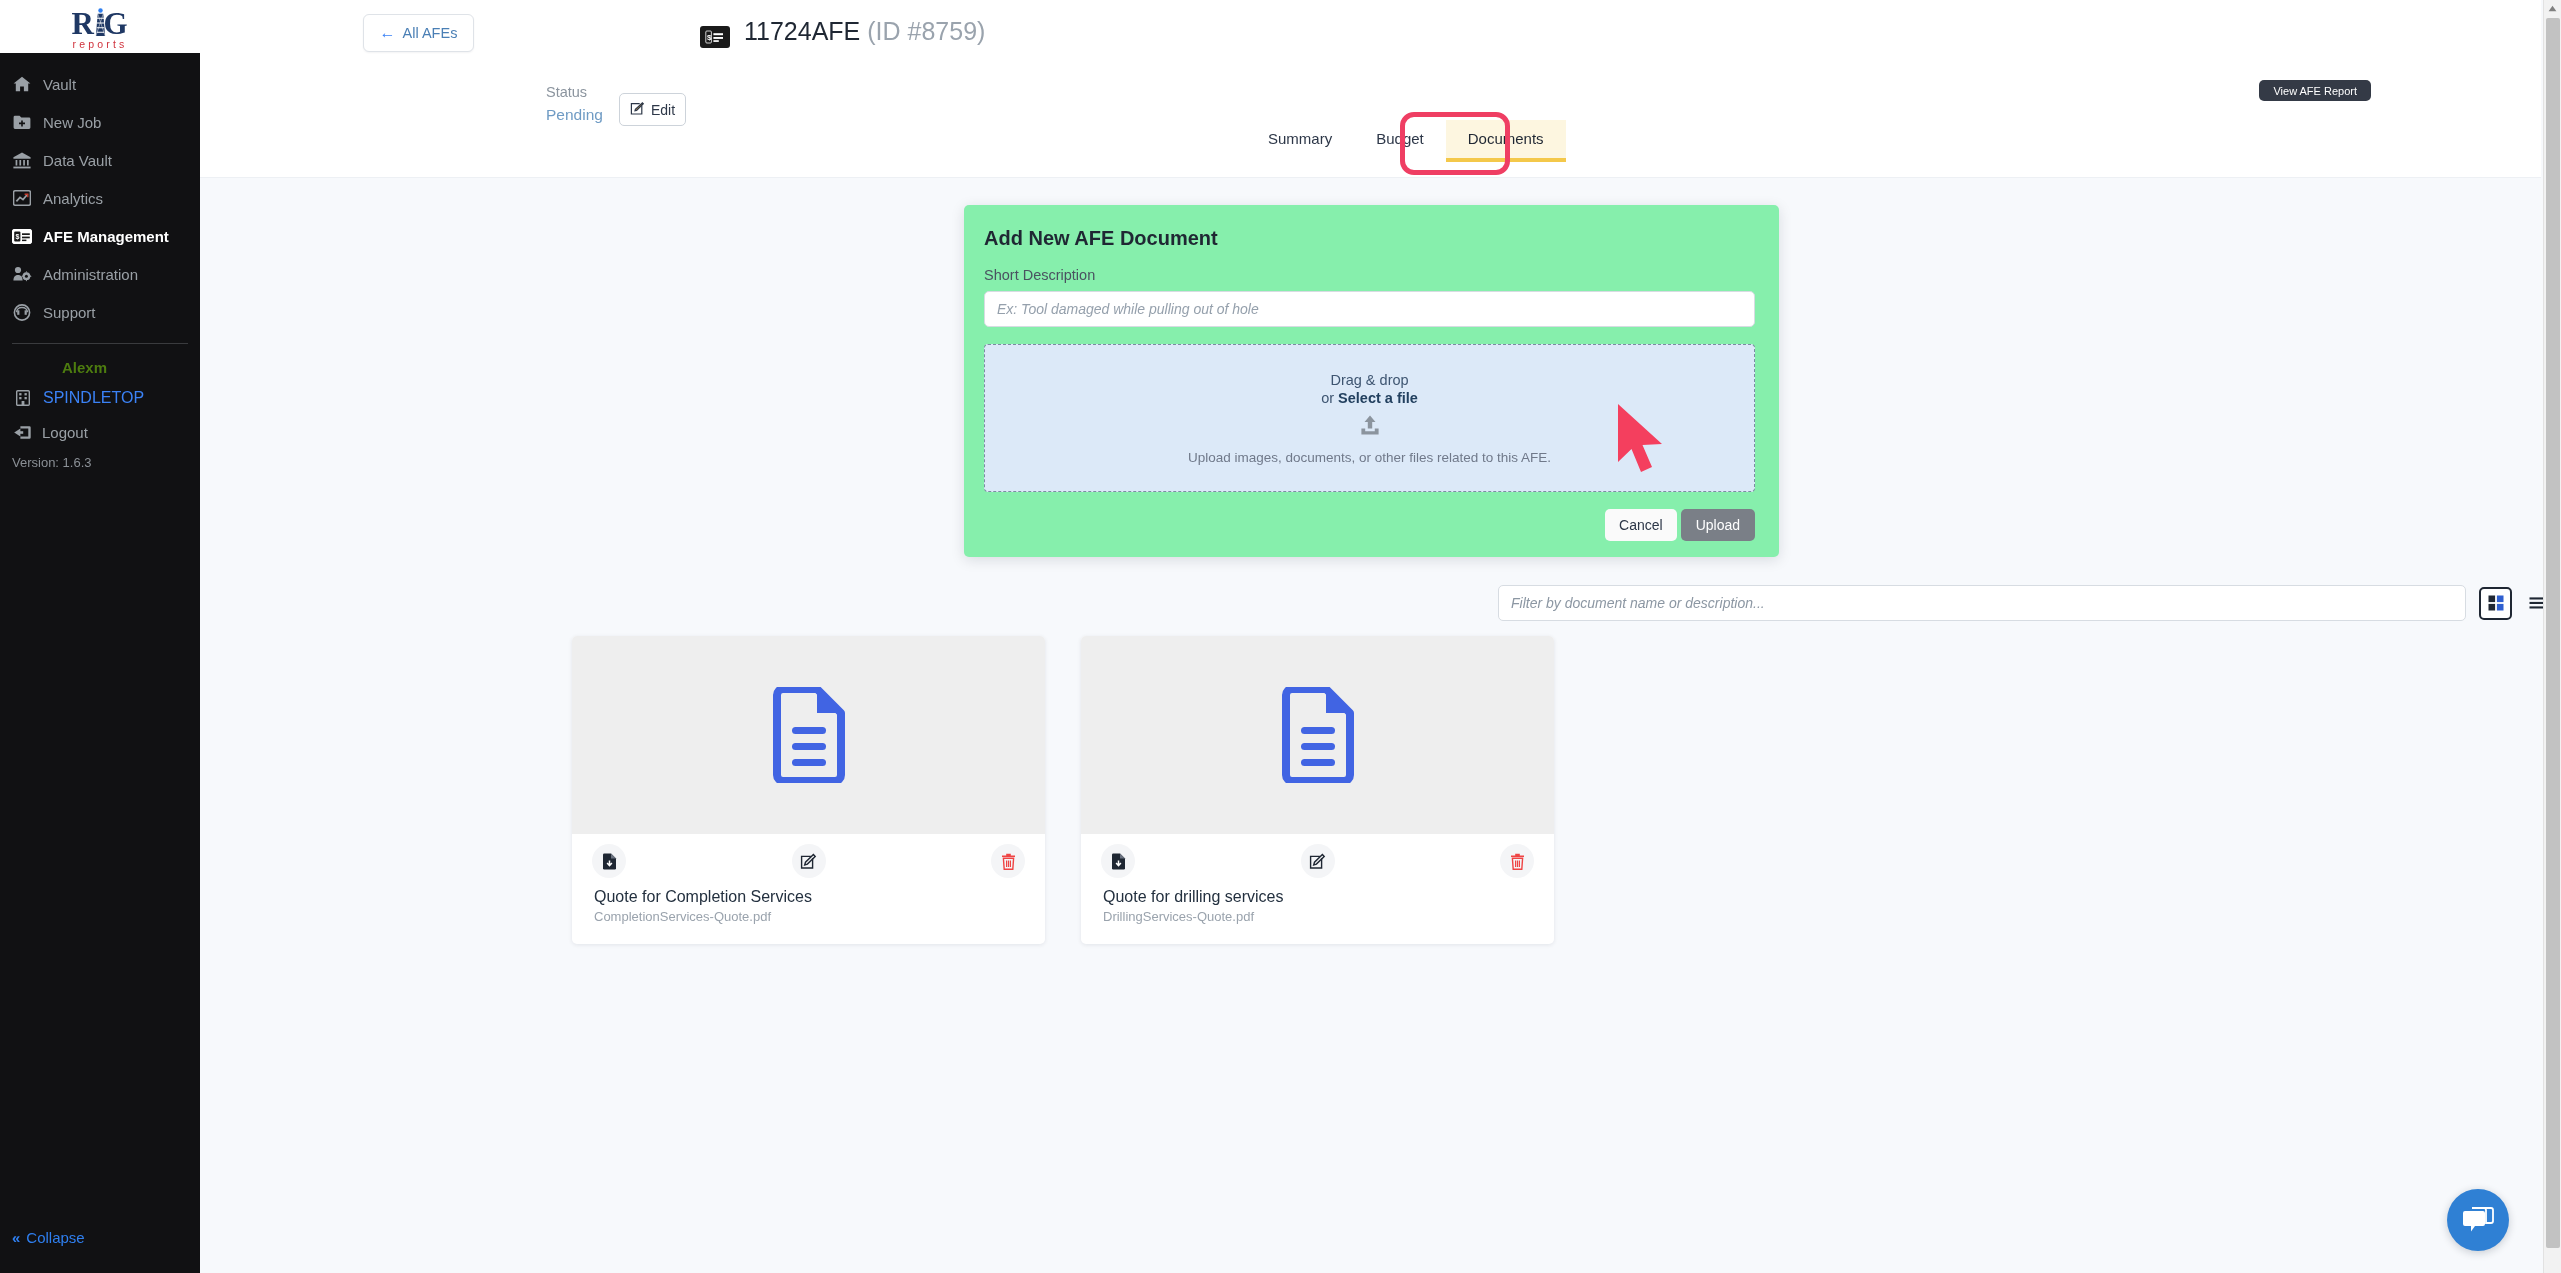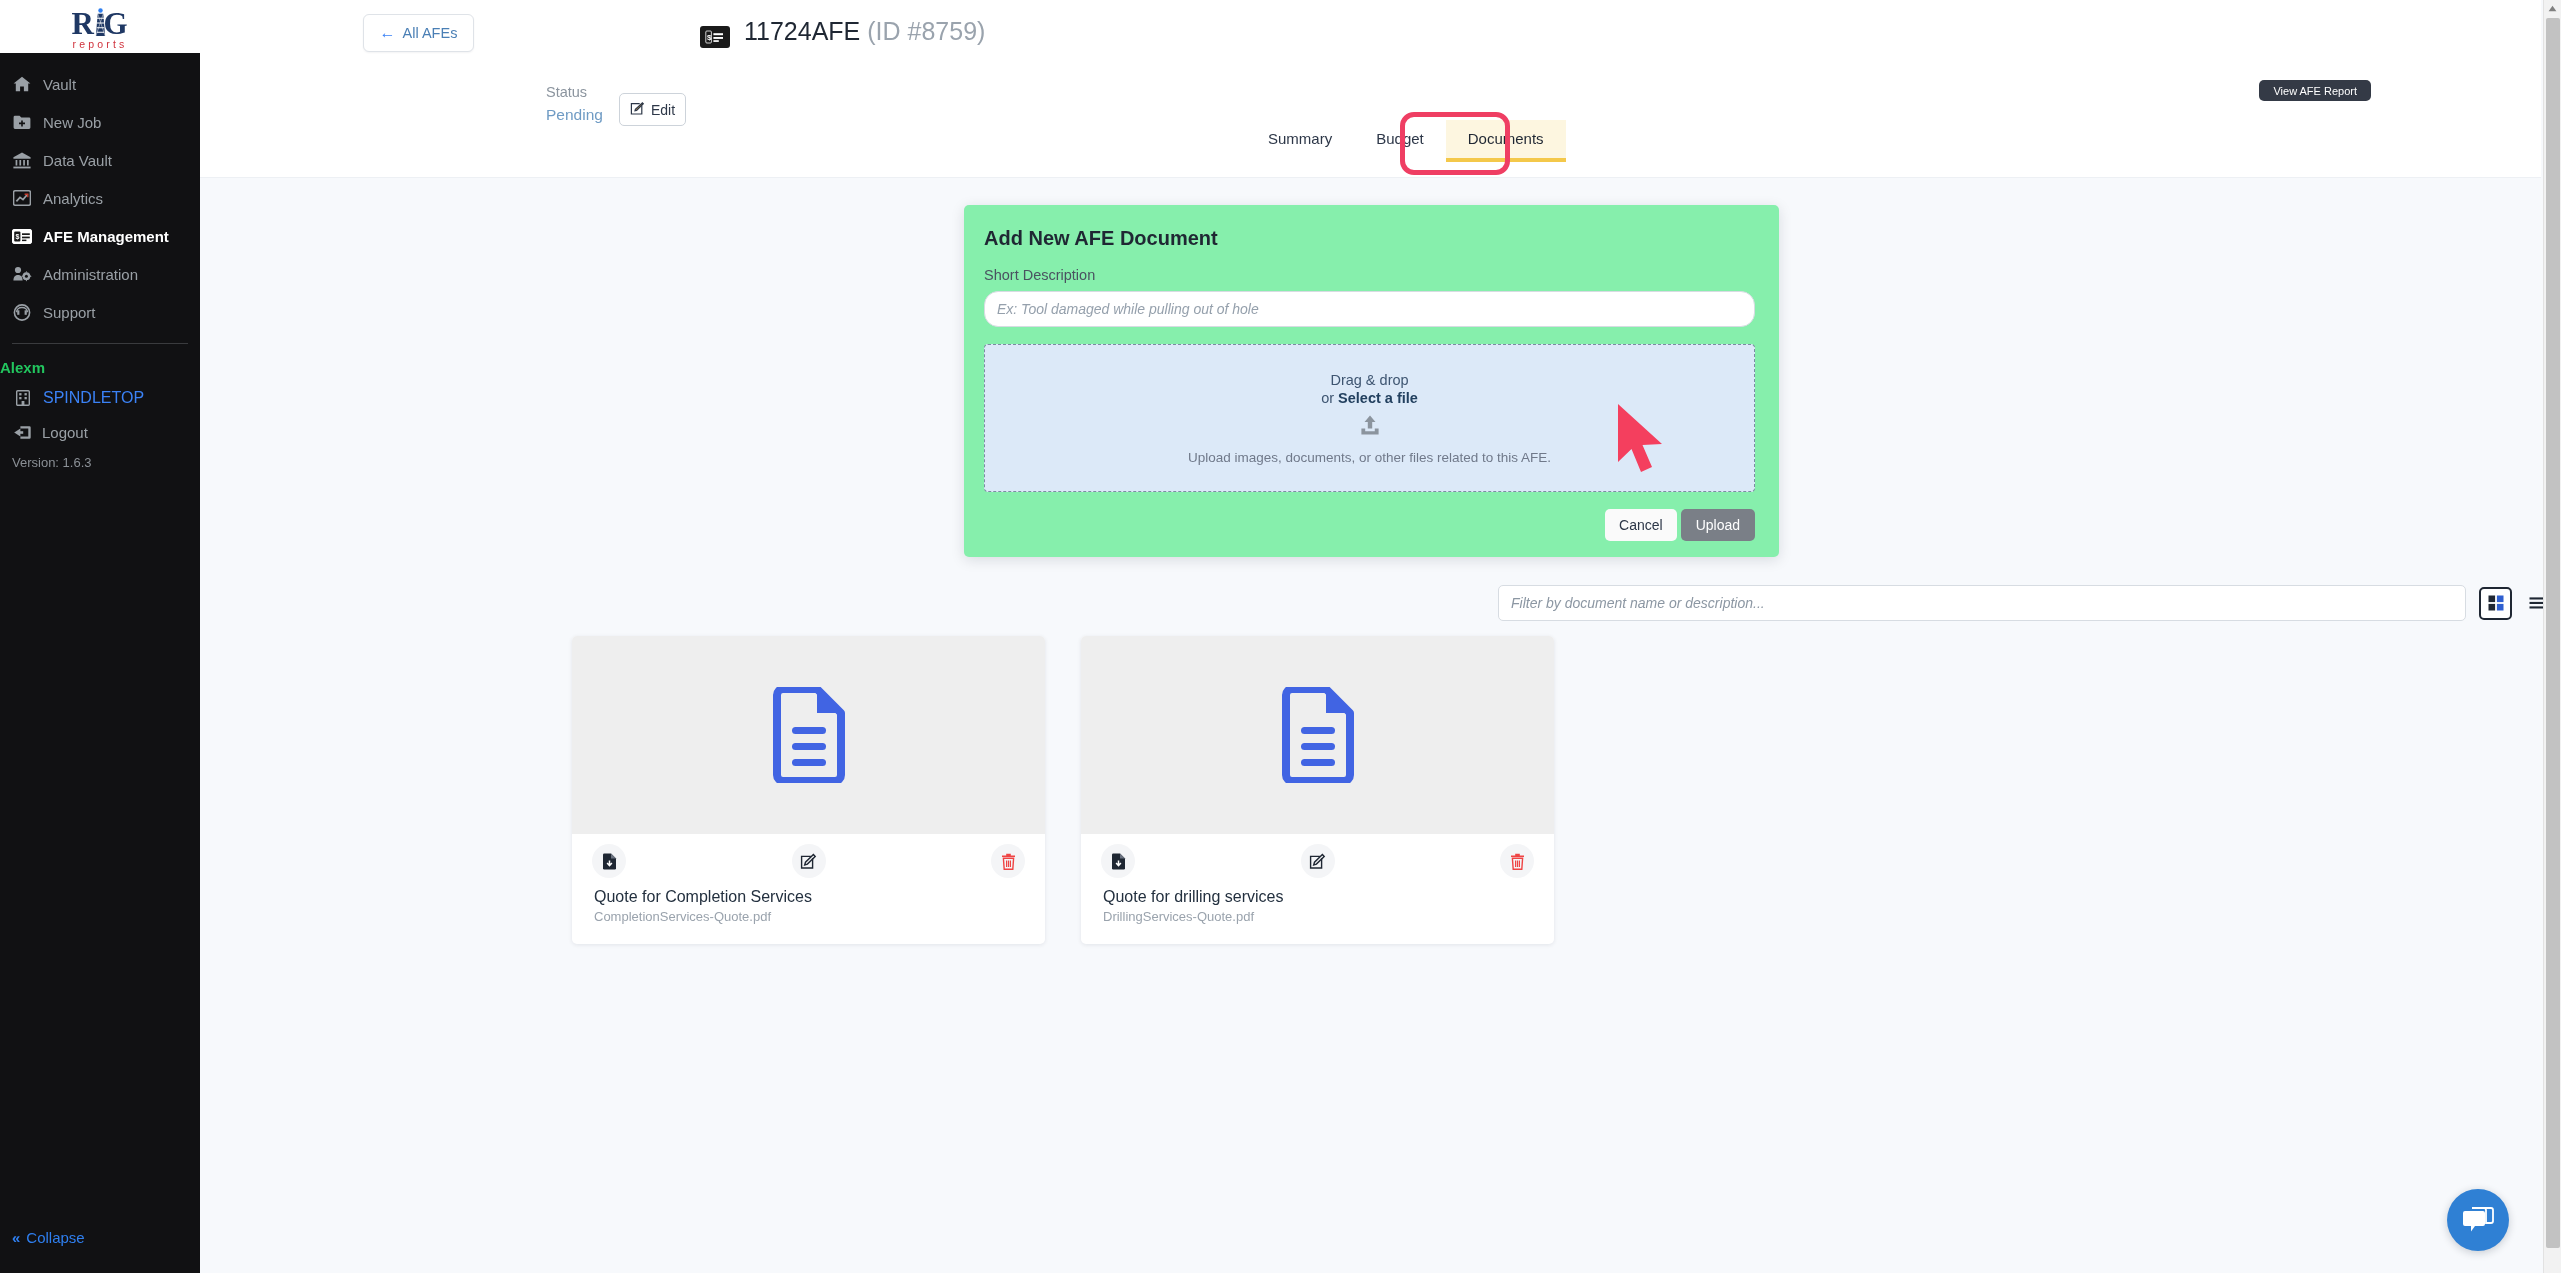--- a/index.html
+++ b/index.html
@@ -51,22 +51,23 @@
     width: 20px; height: 19px; display: flex;
     align-items: center; justify-content: center; flex: 0 0 20px;
   }
   .nav-icon svg { display: block; }
 
   .side-divider {
     height: 1px; background: #3a3b3e;
     margin: 12px 12px 0 12px;
   }
   .user-name {
-    color: #22c55e; font-weight: 700; font-size: 15px;
-    padding: 15px 0 6px 0;
+    color: #4d7c0f; font-weight: 700; font-size: 15px;
+    padding: 15px 0 6px 24px;
+    margin-left: 38px;
   }
   .org-row {
     display: flex; align-items: center; gap: 10px;
     padding-left: 13px; height: 32px;
     color: #3b82f6; font-size: 16px; cursor: pointer;
   }
   .logout-row {
     display: flex; align-items: center; gap: 10px;
     padding-left: 12px; height: 36px;
     color: #9aa0a6; font-size: 15px; cursor: pointer;
@@ -162,21 +163,21 @@
     position: absolute; left: 764px; top: 205px;
     width: 815px; background: #86efac;
     border-radius: 5px;
     box-shadow: 0 3px 14px rgba(16,24,40,.13);
     padding: 22px 24px 16px 20px;
   }
   .modal-title { font-size: 20px; font-weight: 700; color: #1f2733; }
   .field-label { font-size: 14.5px; color: #4a5260; margin-top: 17px; }
   .desc-input {
     margin-top: 8px; width: 100%; height: 36px;
-    border: 1px solid #d7dce2; border-radius: 14px;
+    border: 1px solid #d7dce2; border-radius: 5px;
     padding: 0 12px; font-size: 14px; color: #2d3748;
     font-family: "Liberation Sans", sans-serif; background: #fff;
   }
   .desc-input::placeholder { color: #95a0ac; font-style: italic; }
   .dropzone {
     margin-top: 17px; height: 148px;
     background: #dce9f8; border: 1px dashed #7c8da2; border-radius: 4px;
     display: flex; flex-direction: column; align-items: center;
     justify-content: center; gap: 2px; position: relative;
   }

